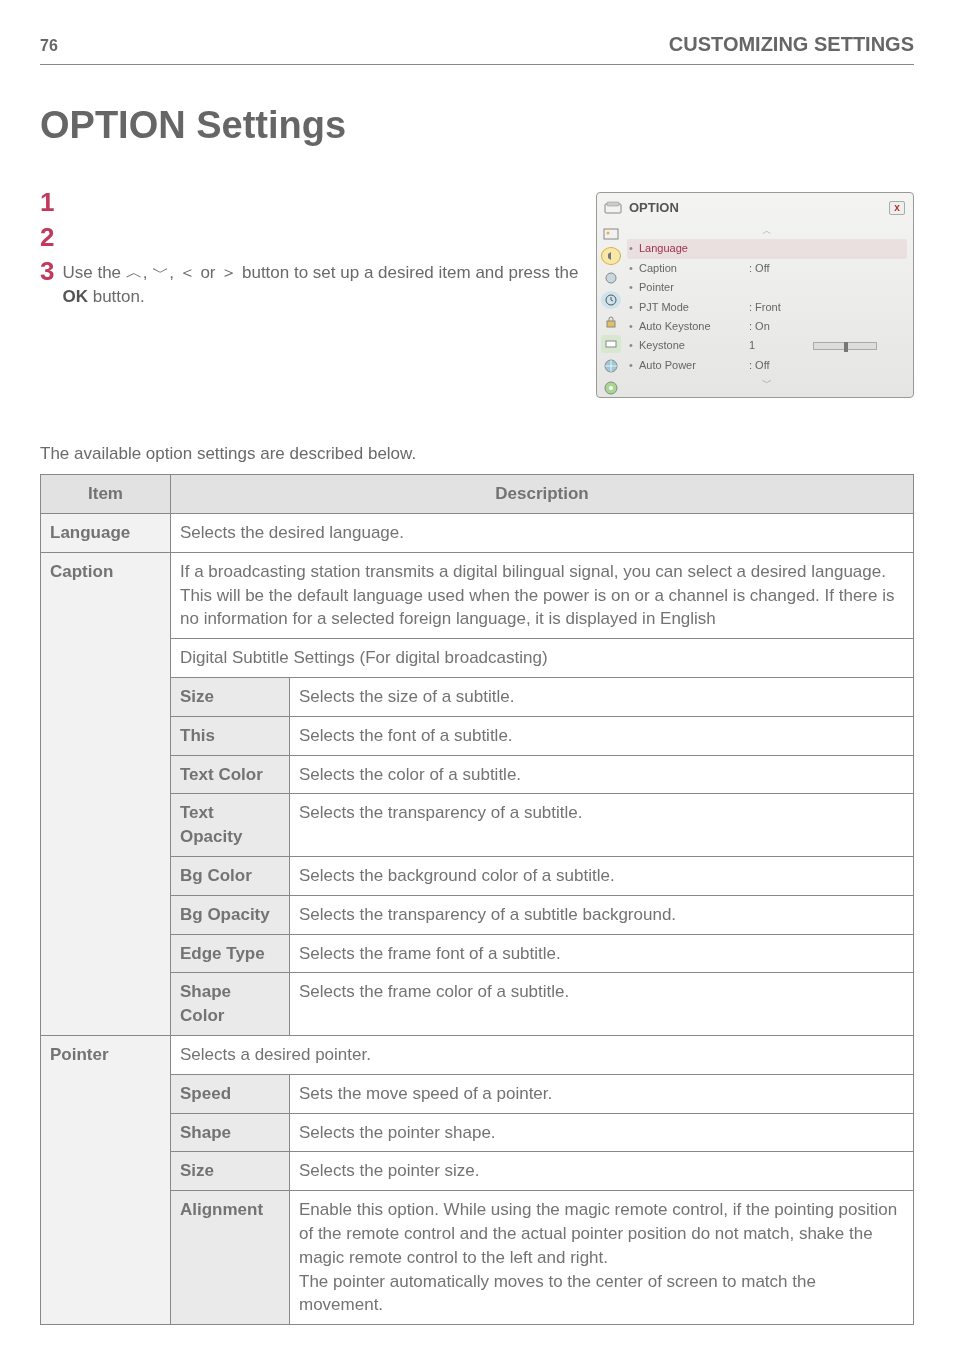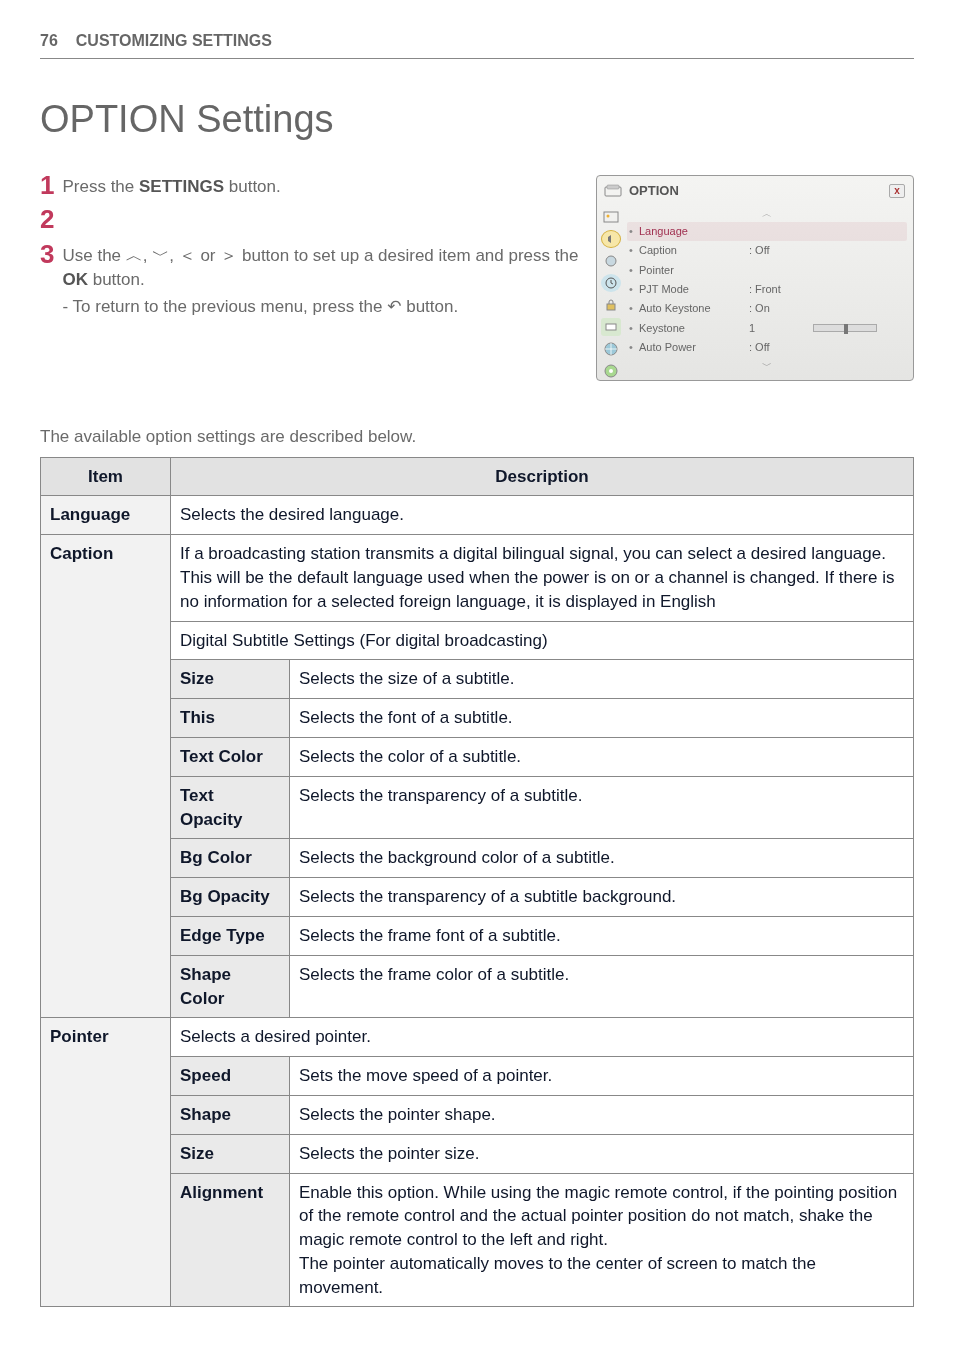--- a/index.html
+++ b/index.html
@@ -12,37 +12,38 @@
     padding: 30px 40px;
     font-size: 17px;
     line-height: 1.4;
   }
   .header-row {
     display: flex;
     align-items: baseline;
     border-bottom: 1px solid #888;
     padding-bottom: 6px;
     margin-bottom: 34px;
+    justify-content: space-between;
   }
   .page-num {
     font-weight: bold;
     color: #666;
     font-size: 16px;
     margin-right: 18px;
   }
   .header-title {
     font-weight: bold;
     color: #666;
-    font-size: 16px;
+    font-size: 20px;
   }
   h1 {
     font-size: 38px;
-    font-weight: normal;
+    font-weight: bold;
     color: #666;
-    margin-bottom: 24px;
+    margin-bottom: 36px;
   }
   .steps {
     margin-bottom: 18px;
     width: 540px;
     float: left;
   }
   .step {
     display: flex;
     align-items: flex-start;
     margin-bottom: 6px;
@@ -164,21 +165,21 @@
     width: 100%;
     border-collapse: collapse;
     clear: both;
   }
   table.main th, table.main td {
     border: 1px solid #888;
     padding: 7px 9px;
     text-align: left;
     vertical-align: top;
     font-size: 17px;
-    color: #0f172a;
+    color: #737373;
   }
   table.main th {
     background: #e2e2e2;
     text-align: center;
     font-weight: bold;
     padding: 7px;
   }
   .col-item { width: 130px; font-weight: bold; background: #f2f2f2; }
   .subhead {
     font-weight: normal;
@@ -198,34 +199,28 @@
   <span class="page-num">76</span>
   <span class="header-title">CUSTOMIZING SETTINGS</span>
 </div>
 
 <h1>OPTION Settings</h1>
 
 <div style="overflow:hidden">
 <div class="steps">
   <div class="step">
     <div class="step-num">1</div>
-    <div class="step-text">
-      <span>Press the </span><strong>SETTINGS</strong><span> button.</span>
-    </div>
   </div>
   <div class="step">
     <div class="step-num">2</div>
   </div>
   <div class="step">
     <div class="step-num">3</div>
     <div class="step-text">
       <span>Use the </span><span class="arrow">︿</span><span>, </span><span class="arrow">﹀</span><span>, </span><span class="arrow">＜</span><span> or </span><span class="arrow">＞</span><span> button to set up a desired item and press the </span><strong>OK</strong><span> button.</span>
-      <div style="margin-top:4px">
-        <span>- To return to the previous menu, press the </span><span>↶</span><span> button.</span>
-      </div>
     </div>
   </div>
 </div>
 
 <div class="option-panel">
   <div class="panel-title">
     <span class="ico">
       <svg width="18" height="14" viewBox="0 0 18 14">
             <rect x="1" y="3" width="16" height="9" rx="1" fill="none" stroke="#888" stroke-width="1"></rect>
             <rect x="3" y="1" width="12" height="4" rx="1" fill="#ccc" stroke="#888" stroke-width="0.5"></rect>

